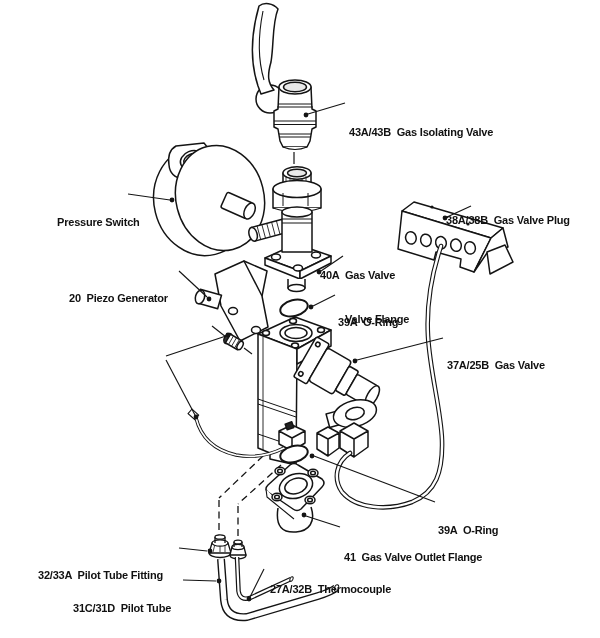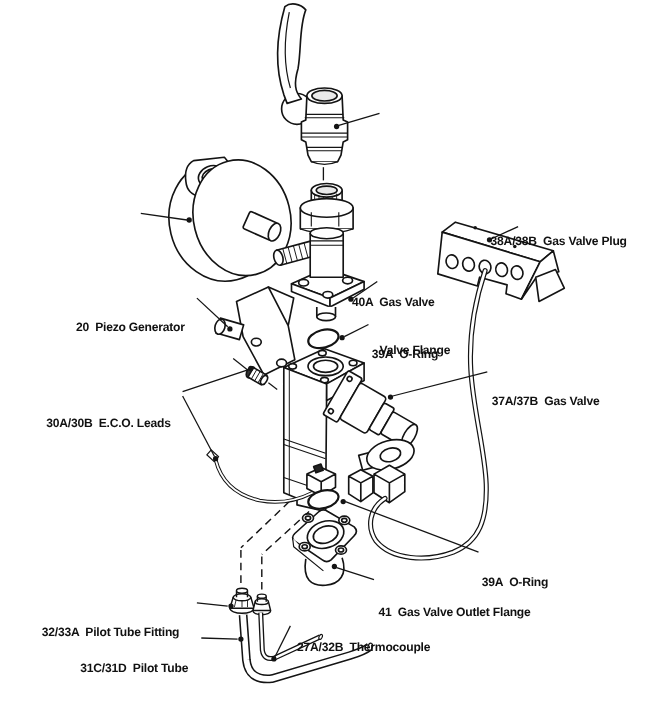--- a/index.html
+++ b/index.html
@@ -231,40 +231,41 @@
       <circle cx="196" cy="417" r="2.4"></circle>
       <circle cx="312" cy="456" r="2.4"></circle>
       <circle cx="304" cy="515" r="2.4"></circle>
       <circle cx="210" cy="551" r="2.4"></circle>
       <circle cx="249" cy="599" r="2.4"></circle>
       <circle cx="219" cy="581" r="2.4"></circle>
     </g>
   </g>
 </svg>
 
+  <div class="lbl" style="left:349px;top:96px">
+    <span>43A/43B  Gas Isolating Valve</span>
+  </div>
   <div class="lbl" style="left:33px;top:186px">
+    <span style="padding-left:24px">Pressure Switch</span>
   </div>
   <div class="lbl" style="left:446px;top:184px">
     <span>38A/38B  Gas Valve Plug</span>
   </div>
   <div class="lbl" style="left:320px;top:239px">
     <span>40A  Gas Valve</span>
     <span style="padding-left:25px">Valve Flange</span>
   </div>
   <div class="lbl" style="left:69px;top:262px">
     <span>20  Piezo Generator</span>
   </div>
   <div class="lbl" style="left:338px;top:286px">
     <span>39A  O-Ring</span>
   </div>
   <div class="lbl" style="left:447px;top:329px">
-    <span>37A/37B  Gas Valve</span>
-  </div>
-  <div class="lbl" style="left:42px;top:349px">
-    <span>30A/30B  E.C.O. Leads</span>
+    <span>37A/25B  Gas Valve</span>
   </div>
   <div class="lbl" style="left:438px;top:494px">
     <span>39A  O-Ring</span>
   </div>
   <div class="lbl" style="left:344px;top:521px">
     <span>41  Gas Valve Outlet Flange</span>
   </div>
   <div class="lbl" style="left:38px;top:539px">
     <span>32/33A  Pilot Tube Fitting</span>
   </div>

